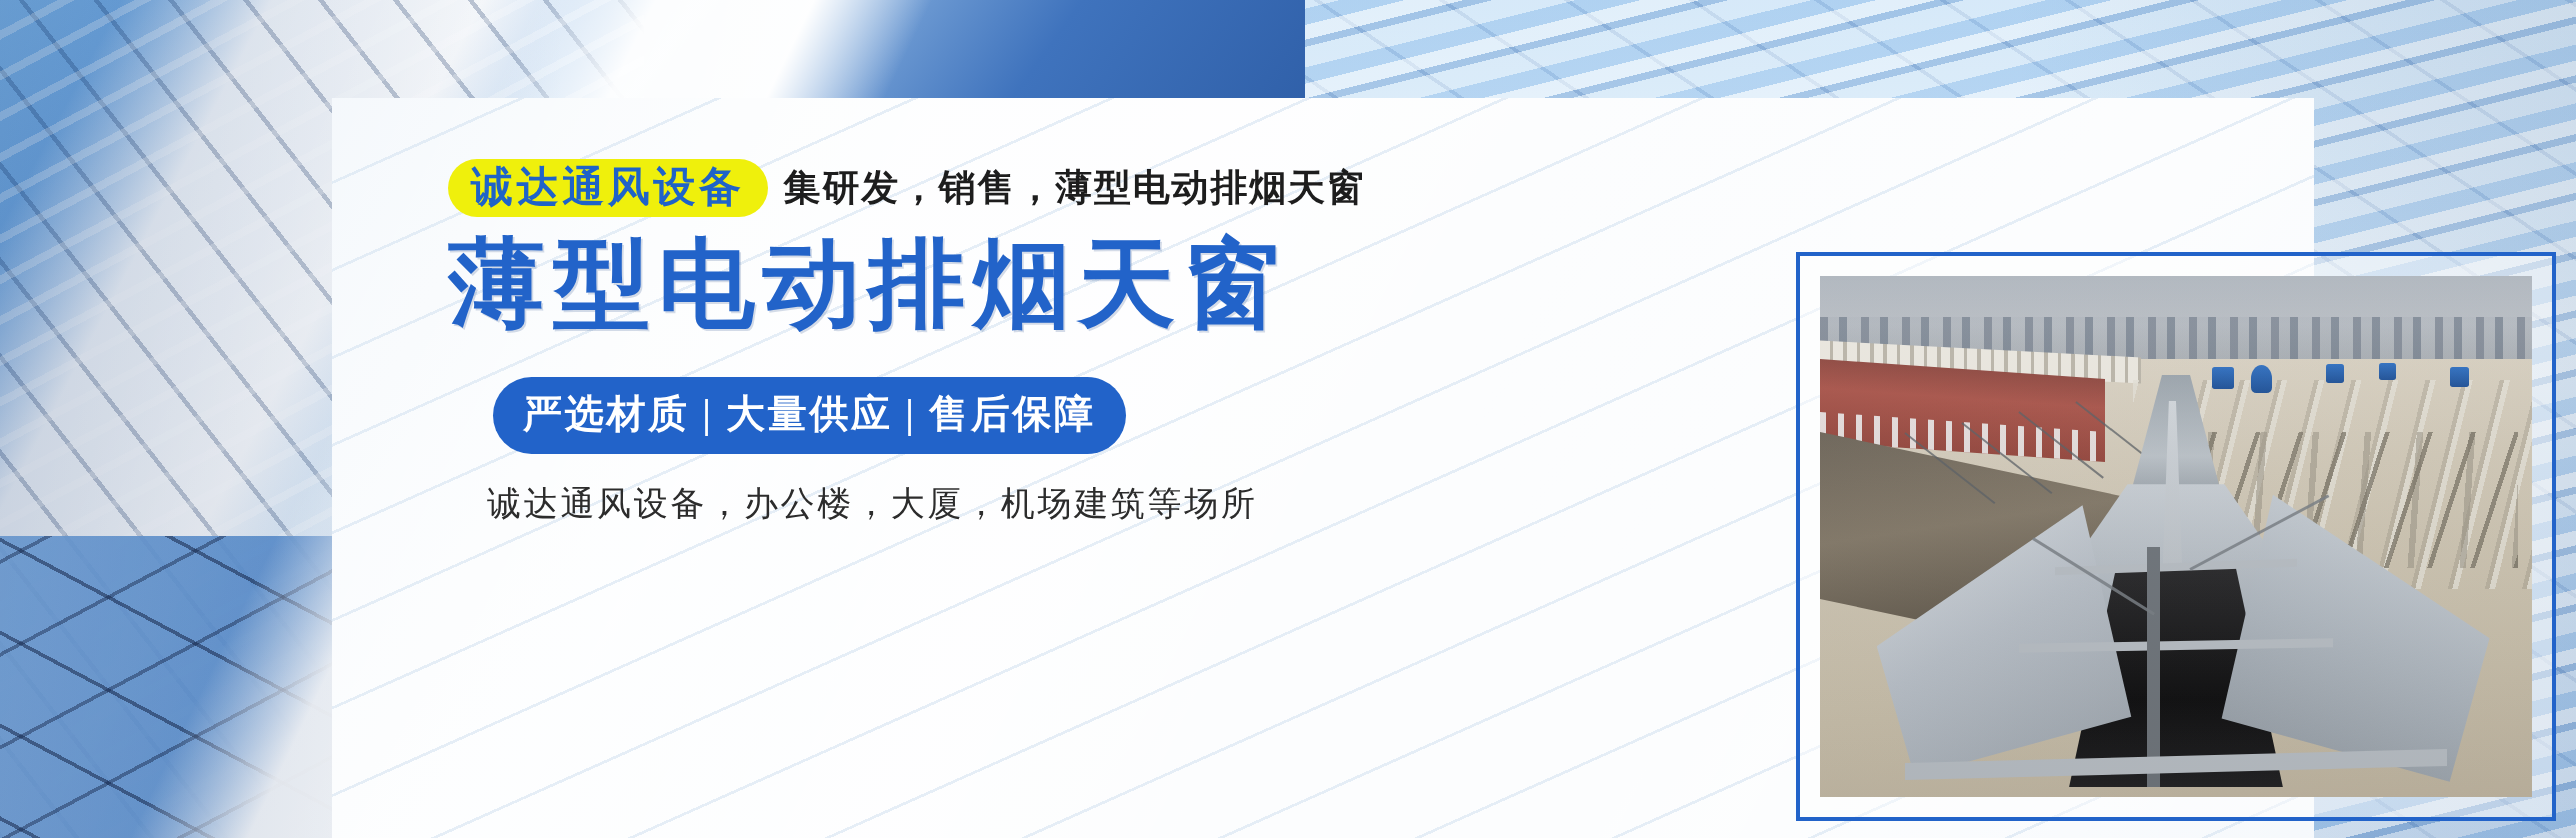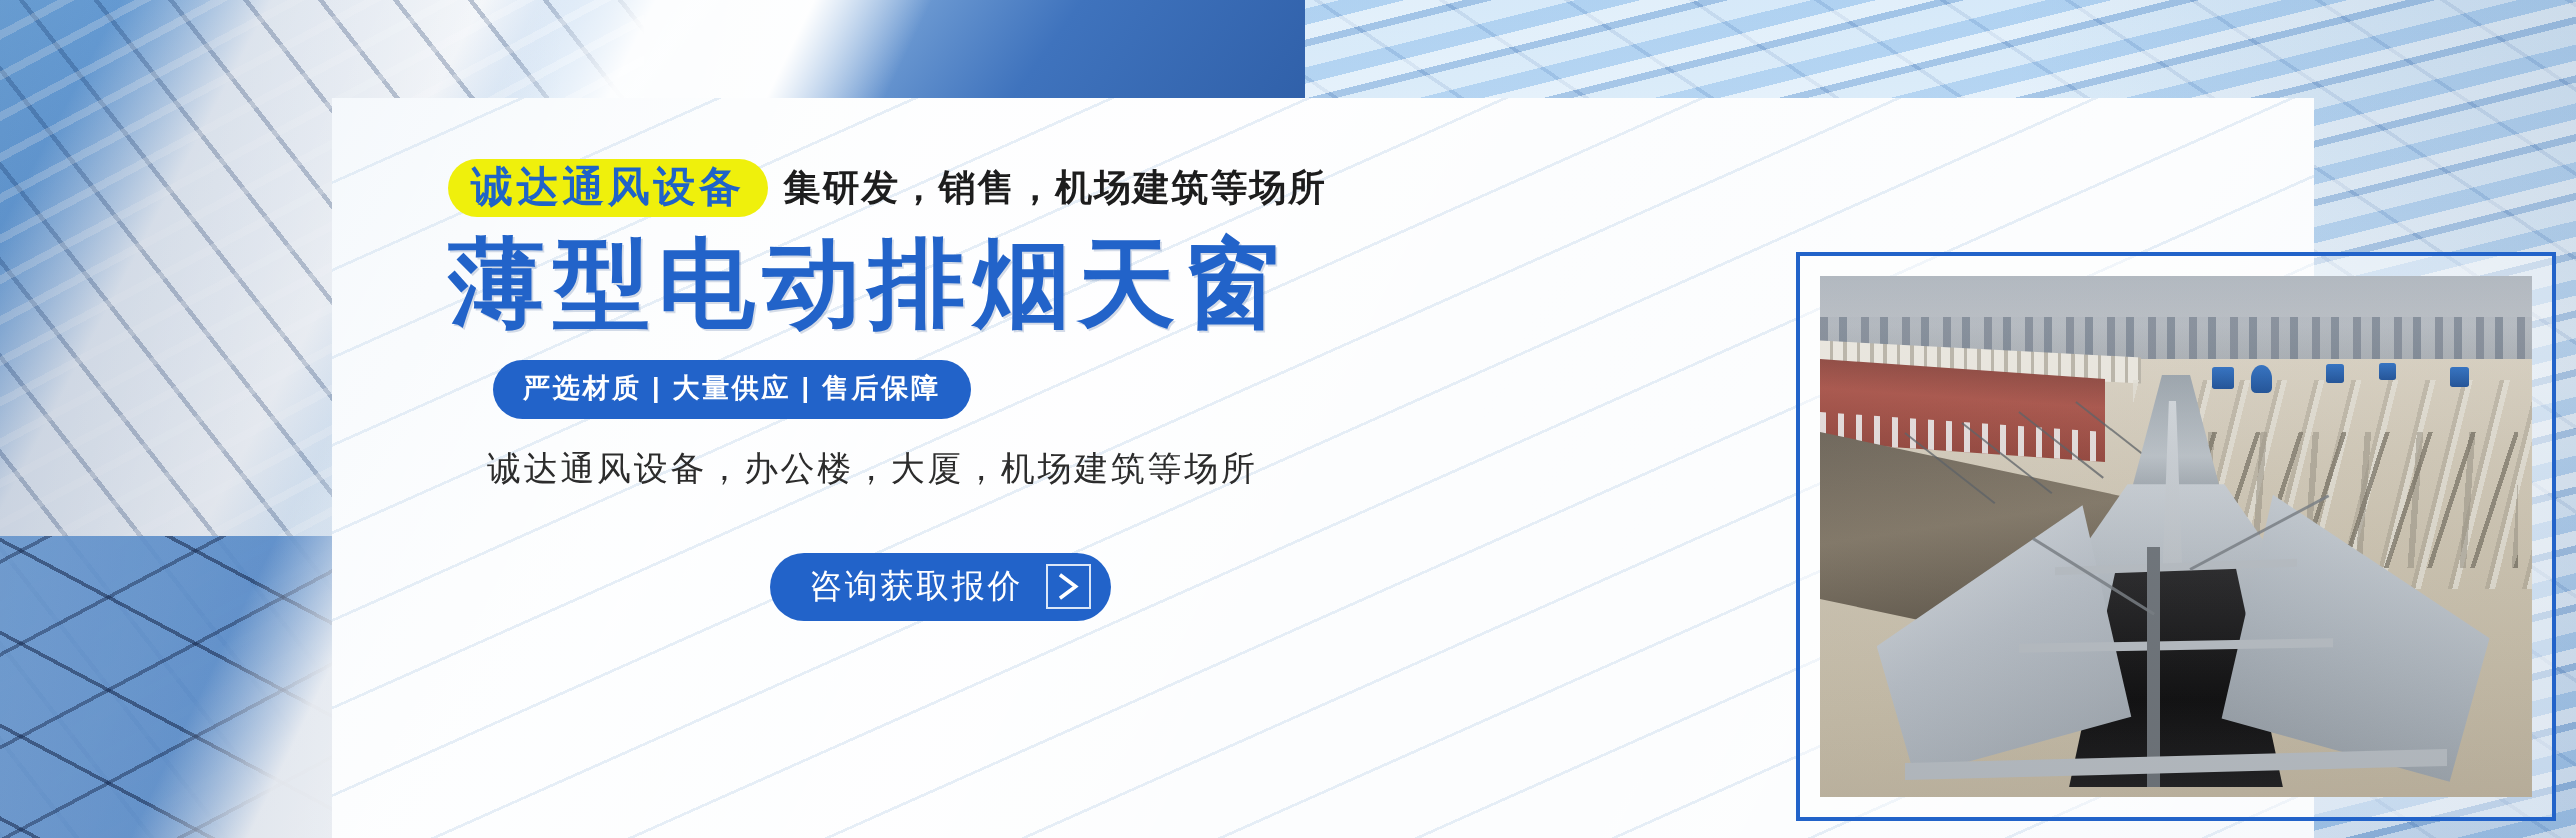--- a/index.html
+++ b/index.html
@@ -125,24 +125,24 @@
 
   #headline{
     margin-top:9px;
     color:#2263c9; font-size:97px; font-weight:bold;
     letter-spacing:8px; line-height:1.08; white-space:nowrap;
     font-family:"DejaVu Sans","Liberation Sans",sans-serif;
     text-shadow:1.8px 1.8px 0 rgba(20,60,130,.18);
   }
 
   #feature-pill{
-    display:inline-block; margin-top:23px; margin-left:45px;
+    display:inline-block; margin-top:40px; margin-left:45px;
     background:#2263c9; color:#ffffff;
-    font-size:27px; font-weight:bold; letter-spacing:2.7px;
-    padding:9.8px 30px 13.4px; border-radius:39px; white-space:nowrap;
+    font-size:39px; font-weight:bold; letter-spacing:2.7px;
+    padding:9.8px 30px 13.4px; border-radius:39px; white-space:nowrap;font-family:Liberation Serif, serif;
   }
 
   #subline{
     margin-top:27px; margin-left:39px;
     color:#2c2c2c; font-size:34px; letter-spacing:2.7px; white-space:nowrap;
   }
 
   #cta-wrap{ margin-top:61px; margin-left:322px; }
   #cta-button{
     display:inline-flex; align-items:center; gap:23px;
@@ -278,39 +278,29 @@
   <div id="bg-vignette"></div>
 </div>
 
 <div id="panel">
   <div id="panel-streaks"></div>
 
   <div id="copy">
 
     <div class="tagline-row">
       <span id="brand-badge">诚达通风设备</span>
-      <span id="tagline">集研发，销售，机场建筑等场所</span>
+      <span id="tagline">集研发，销售，薄型电动排烟天窗</span>
     </div>
 
     <div id="headline">薄型电动排烟天窗</div>
 
     <div id="feature-pill">严选材质 | 大量供应 | 售后保障</div>
 
     <div id="subline">诚达通风设备，办公楼，大厦，机场建筑等场所</div>
 
-    <div id="cta-wrap">
-      <div id="cta-button">
-        <span id="cta-label">咨询获取报价</span>
-        <span id="cta-arrow-box">
-          <svg width="25" height="29" viewBox="0 0 28 32" aria-hidden="true">
-            <polyline points="6,4 22,16 6,28" fill="none" stroke="#ffffff" stroke-width="4" stroke-linecap="square" stroke-linejoin="miter"></polyline>
-          </svg>
-        </span>
-      </div>
-    </div>
   </div>
 
   <div id="photo-frame">
     <div id="product-photo">
 
       <div class="sky"></div>
       <div class="skyline"></div>
       <div class="roof"></div>
 
       <div class="white-parapet"></div>

